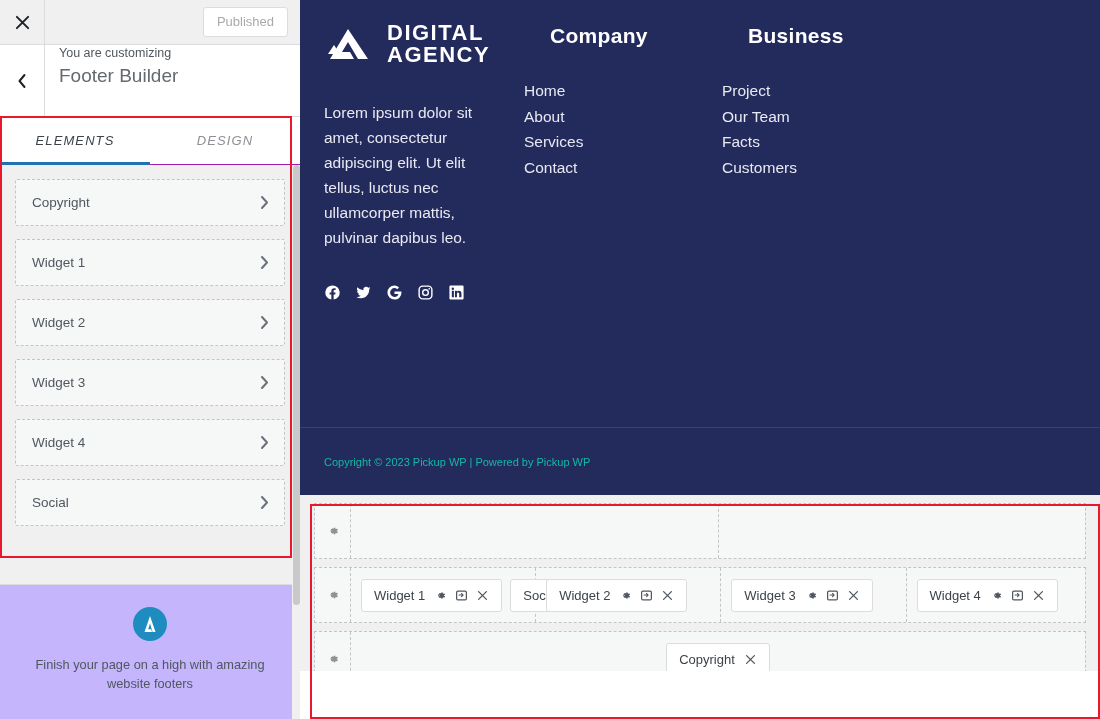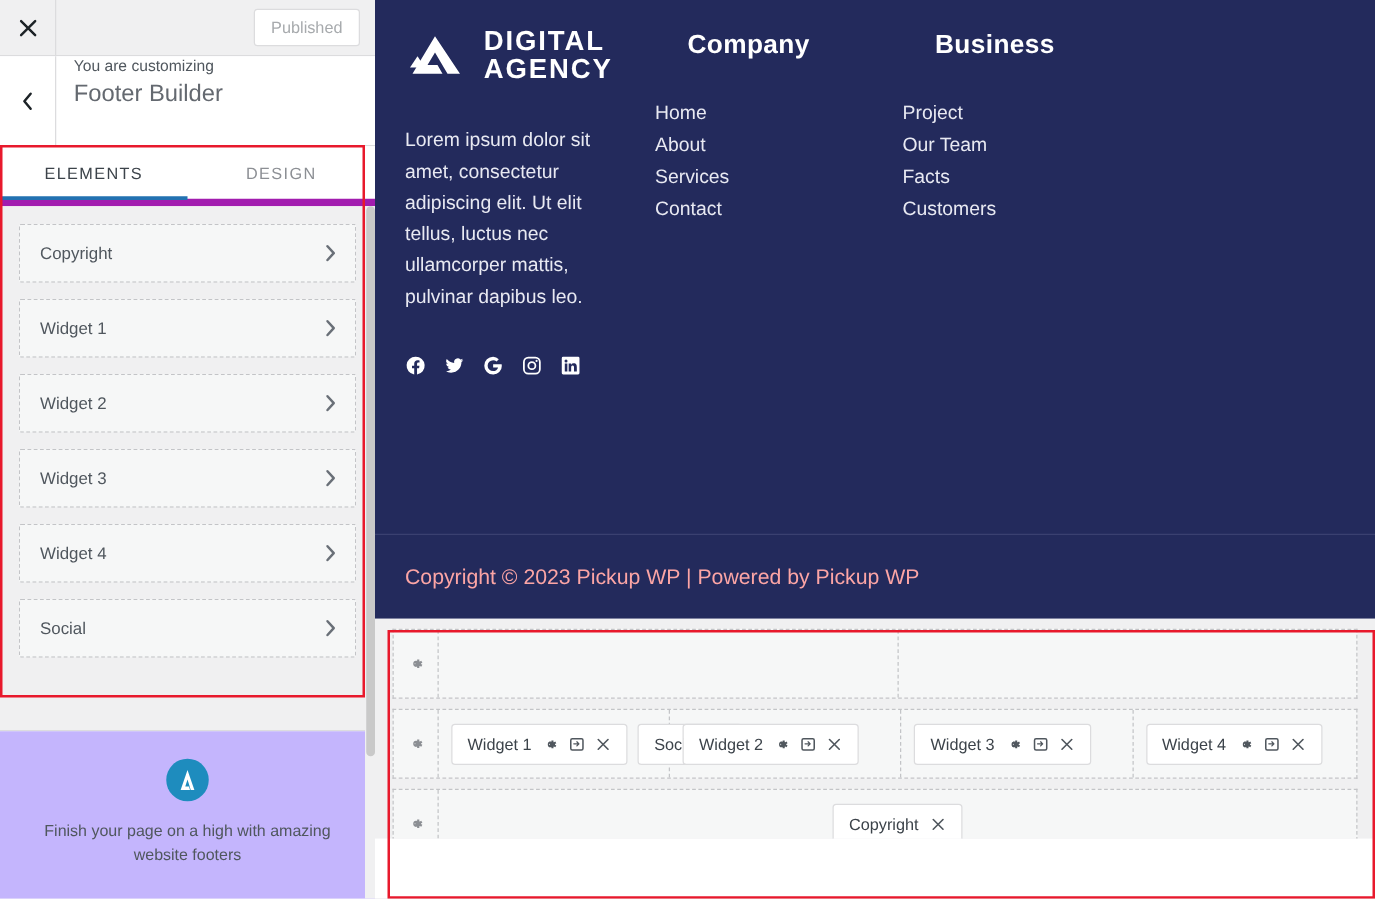--- a/index.html
+++ b/index.html
@@ -62,22 +62,23 @@
     display: flex; flex-direction: column; 
     padding-left: 14px;
   }
   .cz-eyebrow { font-size: 12.5px; color: #50575e; line-height: 17px; }
   .cz-title { font-size: 19px; color: #646970; line-height: 26px; font-weight: 400; margin-top: 1px; }
 
   
   .cz-tabs {
     height: 48px; flex: 0 0 48px;
     display: flex;
-    border-bottom: 6px solid #a21caf;
+    border-bottom: 1px solid #a21caf;
     background: #fff;
+    font-style: italic;
   }
   .cz-tab {
     flex: 1;
     display: flex; align-items: center; justify-content: center;
     font-size: 13px; letter-spacing: 1.1px;
     color: #8c8f94;
     position: relative;
     cursor: pointer;
     user-select: none;
   }
@@ -197,21 +198,21 @@
   .sf-contact p {
     color: #e8e9f2; font-size: 15.5px; line-height: 25.5px;
   }
 
   .sf-bottom {
     height: 68px; flex: 0 0 68px;
     border-top: 1px solid #3a4070;
     display: flex; align-items: center;
     padding-left: 24px;
   }
-  .sf-bottom-text { color: #fca5a5; font-size: 17px; }
+  .sf-bottom-text { color: #14b8a6; font-size: 11px; }
 
   
   .builder {
     flex: 1 1 auto;
     background: #f0f0f1;
     position: relative;
     padding: 8px 0 0 0;
     overflow: hidden;
   }
   .builder-rows { padding: 0 14px; }

